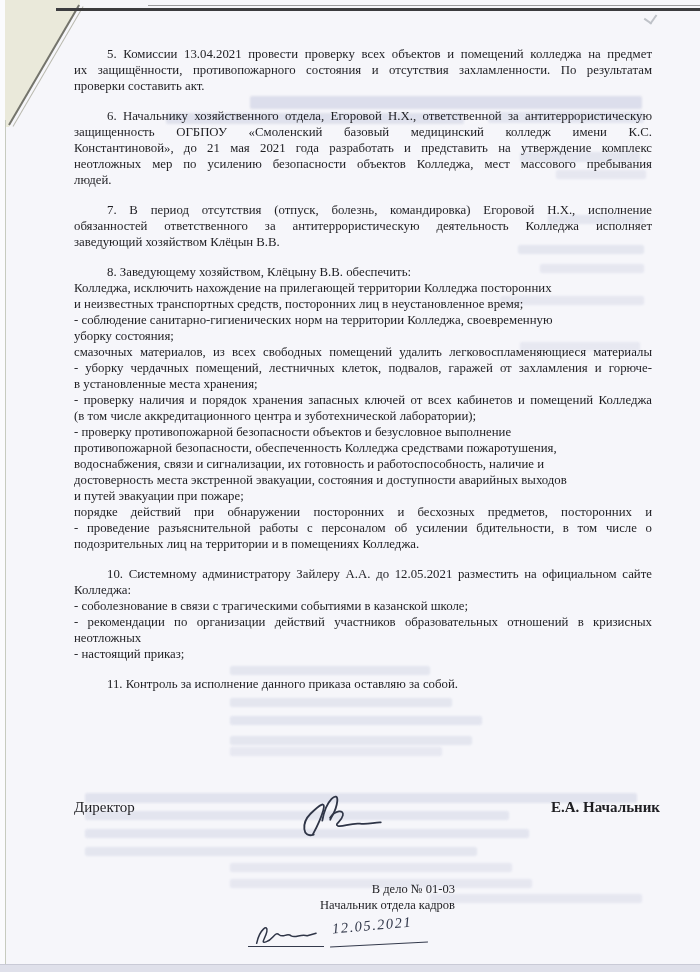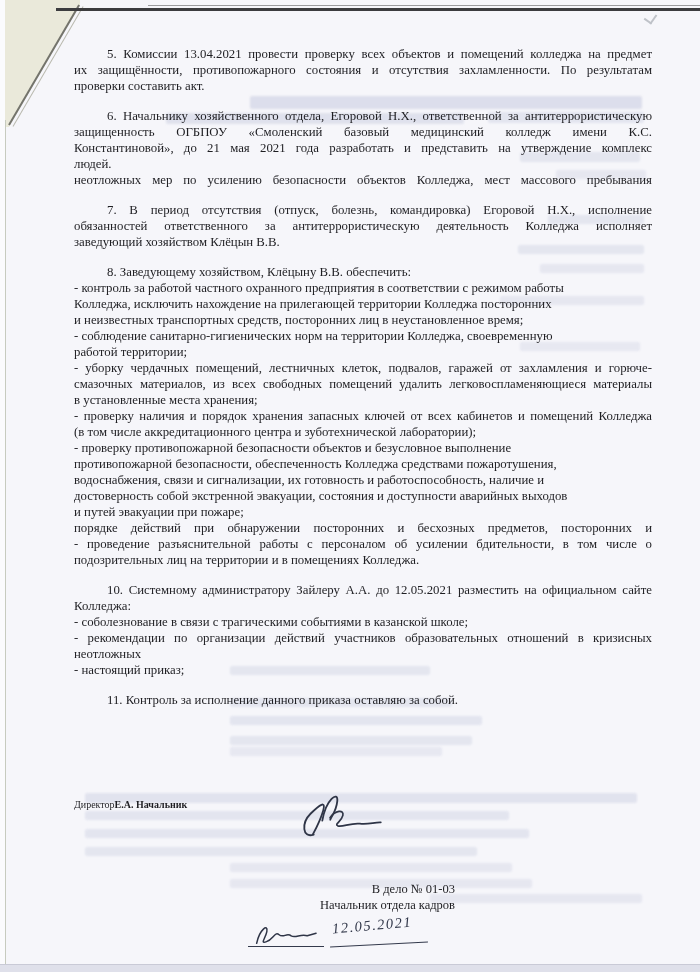--- a/index.html
+++ b/index.html
@@ -27,21 +27,21 @@
     border-top:1px solid #c9cad6;}
   .ghost{position:absolute;border-radius:2px;filter:blur(1.2px);}
   
   .content{position:absolute;left:74px;top:46px;width:578px;font-size:12.8px;line-height:16px;}
   .para{margin:0 0 14px 0;}
   .ln{min-height:16px;}
   .ln.j{text-align:justify;text-align-last:justify;}
   .ln.ind{text-indent:33px;}
   
   .sig-row{position:absolute;left:74px;right:40px;top:799px;display:flex;
-    font-size:10px;}
+    justify-content:space-between;font-size:15px;}
   .sig-name{font-weight:bold;}
   .director-sig{position:absolute;left:282px;top:788px;}
   
   .filing{position:absolute;left:240px;top:882px;width:215px;text-align:right;
     font-size:12.5px;line-height:15.5px;}
   .filing-sign-area{position:relative;height:46px;margin-top:2px;}
   .hr-sig{position:absolute;left:10px;top:2px;}
   .sig-underline{position:absolute;left:8px;top:31px;width:76px;height:1px;background:#343a4c;}
   .hw-date{position:absolute;left:92px;top:3px;color:#2f3547;font-style:italic;
     font-size:14.5px;letter-spacing:1.5px;transform:rotate(-5deg);white-space:nowrap;}
@@ -91,44 +91,43 @@
   <div class="content" id="doc-body">
       <div class="para">
         <div class="ln j ind">5.   Комиссии 13.04.2021 провести проверку всех объектов и помещений колледжа на предмет</div>
         <div class="ln j">их защищённости, противопожарного состояния и отсутствия захламленности. По результатам</div>
         <div class="ln">проверки составить акт.</div>
       </div>
       <div class="para">
         <div class="ln j ind">6.   Начальнику хозяйственного отдела, Егоровой Н.Х., ответственной за антитеррористическую</div>
         <div class="ln j">защищенность ОГБПОУ «Смоленский базовый медицинский колледж имени К.С.</div>
         <div class="ln j">Константиновой», до 21 мая 2021 года  разработать и представить на утверждение комплекс</div>
+        <div class="ln j">неотложных мер по усилению безопасности объектов Колледжа, мест массового пребывания</div>
         <div class="ln">людей.</div>
-        <div class="ln j">неотложных мер по усилению безопасности объектов Колледжа, мест массового пребывания</div>
       </div>
       <div class="para">
         <div class="ln j ind">7. В период отсутствия (отпуск, болезнь, командировка) Егоровой Н.Х., исполнение</div>
         <div class="ln j">обязанностей ответственного за антитеррористическую деятельность Колледжа исполняет</div>
         <div class="ln">заведующий хозяйством Клёцын В.В.</div>
       </div>
       <div class="para">
         <div class="ln ind">8. Заведующему хозяйством, Клёцыну В.В. обеспечить:</div>
-        <div class="ln">- контроль за работой частного охранного предприятия в соответствии с режимом работы</div>
         <div class="ln">Колледжа, исключить нахождение на прилегающей территории Колледжа посторонних</div>
         <div class="ln">и  неизвестных транспортных средств, посторонних лиц в неустановленное время;</div>
         <div class="ln">- соблюдение санитарно-гигиенических норм на территории Колледжа, своевременную</div>
-        <div class="ln">работой территории;</div>
+        <div class="ln">уборку состояния;</div>
+        <div class="ln j">смазочных материалов, из всех свободных помещений удалить легковоспламеняющиеся материалы</div>
         <div class="ln j">- уборку чердачных помещений, лестничных клеток, подвалов, гаражей от захламления и горюче-</div>
-        <div class="ln j">смазочных материалов, из всех свободных помещений удалить легковоспламеняющиеся материалы</div>
         <div class="ln">в установленные места хранения;</div>
         <div class="ln j">- проверку наличия и порядок хранения запасных ключей от всех кабинетов и помещений Колледжа</div>
         <div class="ln">(в том числе аккредитационного центра и зуботехнической лаборатории);</div>
         <div class="ln">- проверку противопожарной безопасности объектов и безусловное выполнение</div>
         <div class="ln">противопожарной безопасности, обеспеченность Колледжа средствами пожаротушения,</div>
         <div class="ln">водоснабжения, связи и сигнализации, их готовность и работоспособность, наличие и</div>
-        <div class="ln">достоверность собой экстренной эвакуации, состояния и доступности аварийных выходов</div>
+        <div class="ln">достоверность места экстренной эвакуации, состояния и доступности аварийных выходов</div>
         <div class="ln">и путей эвакуации при пожаре;</div>
         <div class="ln j">порядке действий при обнаружении посторонних и бесхозных предметов, посторонних и</div>
         <div class="ln j">- проведение разъяснительной работы с персоналом об усилении бдительности, в том числе о</div>
         <div class="ln">подозрительных лиц на территории и в помещениях Колледжа.</div>
       </div>
       <div class="para">
         <div class="ln j ind">10. Системному администратору Зайлеру А.А. до 12.05.2021 разместить на официальном сайте</div>
         <div class="ln">Колледжа:</div>
         <div class="ln">- соболезнование в связи с трагическими событиями в казанской школе;</div>
         <div class="ln j">- рекомендации по организации действий участников образовательных отношений в кризисных</div>

